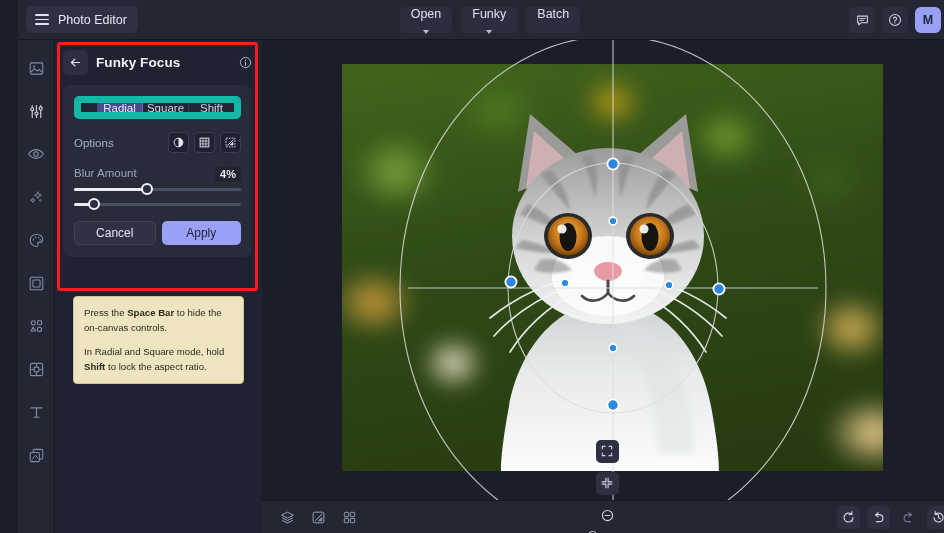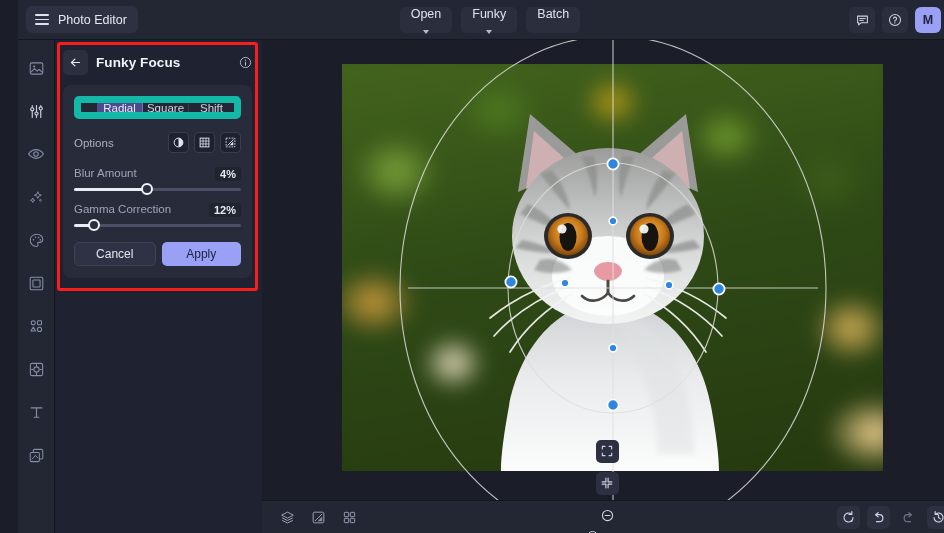--- a/index.html
+++ b/index.html
@@ -482,41 +482,41 @@
           <span class="slider-label">Blur Amount</span>
           <span class="slider-value">4%</span>
         </div>
         <div class="track">
           <div class="fill" id="fill-blur" style="width: 44%;"></div>
           <div class="thumb" id="thumb-blur" style="left: 44%;"></div>
         </div>
       </div>
 
       <div class="slider-block">
-        <div class="slider-head">
-          <span class="slider-label">Gamma Correction</span>
-          <span class="slider-value">12%</span>
-        </div>
         <div class="track">
           <div class="fill" id="fill-gamma" style="width: 12%;"></div>
           <div class="thumb" id="thumb-gamma" style="left: 12%;"></div>
         </div>
       </div>
 
       <div class="btn-row">
         <div class="btn btn-cancel">
           <span>Cancel</span>
         </div>
         <div class="btn btn-apply">
           <span>Apply</span>
         </div>
       </div>
     </div>
   </div>
 
+  <div id="hint">
+    <p><span>Press the </span><b>Space Bar</b><span> to hide the on-canvas controls.</span></p>
+    <p><span>In Radial and Square mode, hold </span><b>Shift</b><span> to lock the aspect ratio.</span></p>
+  </div>
 
   <div id="canvas">
     <div id="photo">
       <div class="bg"></div>
       <svg id="kitten" viewBox="0 0 541 407">
         <defs>
           <linearGradient id="furB" x1="0" y1="0" x2="0" y2="1">
             <stop offset="0" stop-color="#cfd2d4"></stop>
             <stop offset=".45" stop-color="#e9ebec"></stop>
             <stop offset="1" stop-color="#fbfcfc"></stop>

